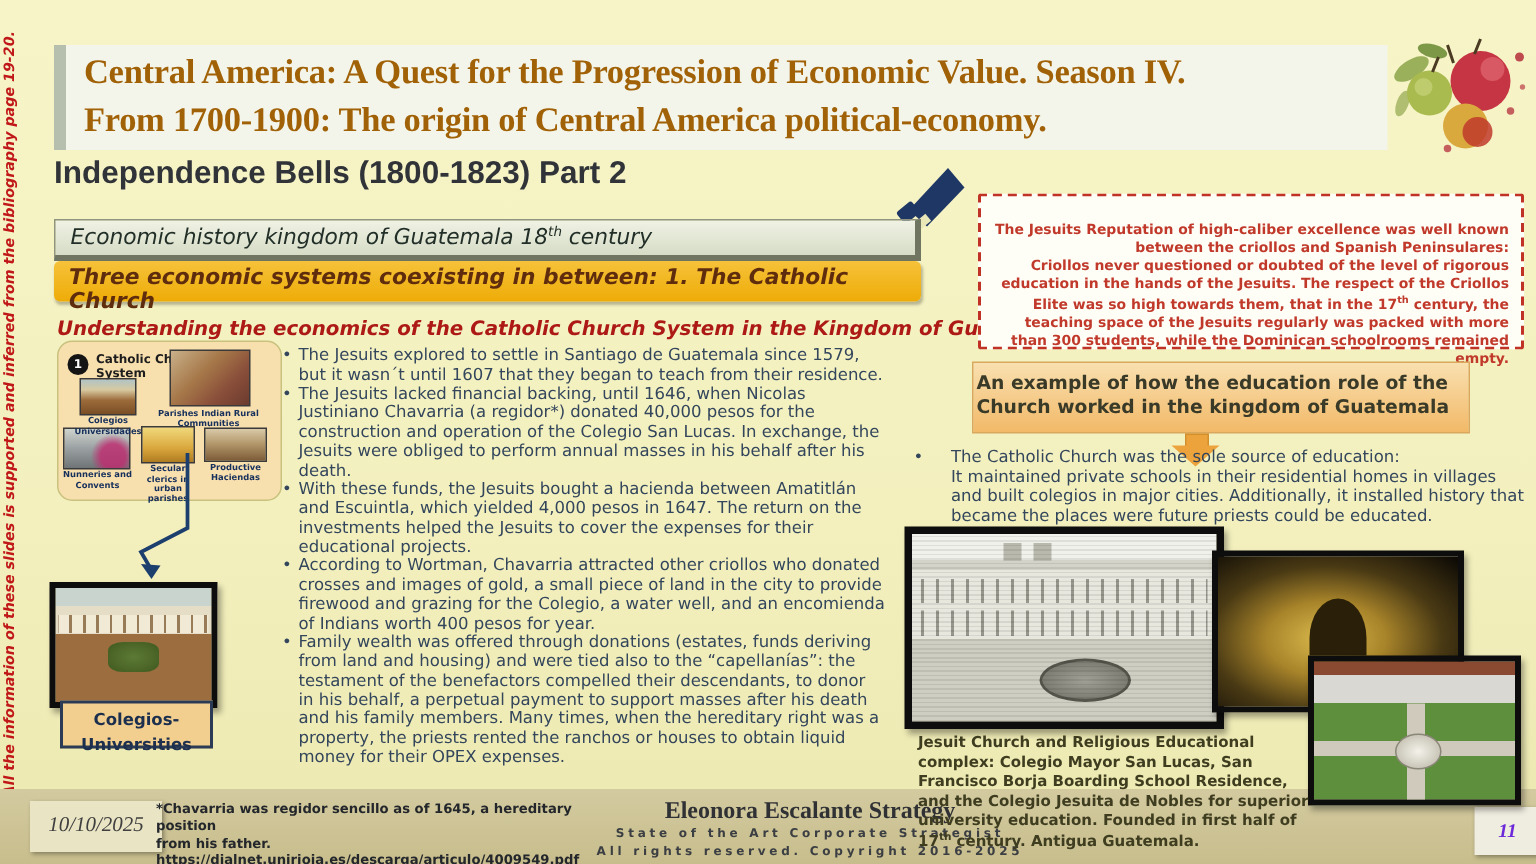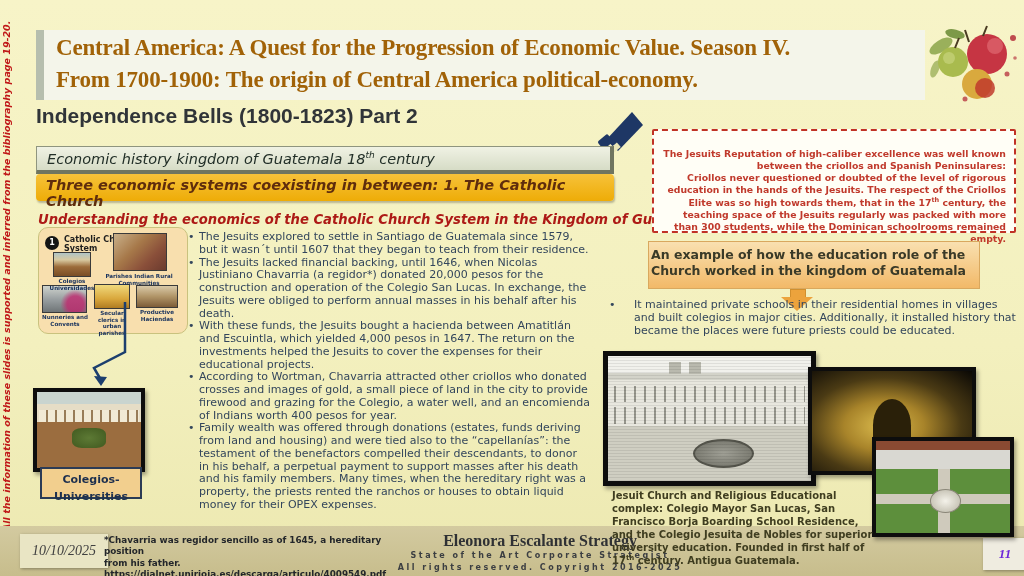--- a/index.html
+++ b/index.html
@@ -215,36 +215,37 @@
     <div class="bush"></div>
   </div>
 
   <div class="callout">
     <div>Colegios-</div>
     <div>Universities</div>
   </div>
 
   <div class="bullets">
     <div class="li">The Jesuits explored to settle in Santiago de Guatemala since 1579, but it wasn´t until 1607 that they began to teach from their residence.</div>
-    <div class="li">The Jesuits lacked financial backing, until 1646, when Nicolas Justiniano Chavarria (a regidor*) donated 20,000 pesos for the construction and operation of the Colegio San Lucas. In exchange, the Jesuits were obliged to perform annual masses in his behalf after his death.</div>
+    <div class="li">The Jesuits lacked financial backing, until 1646, when Nicolas Justiniano Chavarria (a regidor*) donated 40,000 pesos for the construction and operation of the Colegio San Lucas. In exchange, the Jesuits were obliged to perform annual masses in his behalf after his death.</div>
     <div class="li">With these funds, the Jesuits bought a hacienda between Amatitlán and Escuintla, which yielded 4,000 pesos in 1647. The return on the investments helped the Jesuits to cover the expenses for their educational projects.</div>
     <div class="li">According to Wortman, Chavarria attracted other criollos who donated crosses and images of gold, a small piece of land in the city to provide firewood and grazing for the Colegio, a water well, and an encomienda of Indians worth 400 pesos for year.</div>
     <div class="li">Family wealth was offered through donations (estates, funds deriving from land and housing) and were tied also to the “capellanías”: the testament of the benefactors compelled their descendants, to donor in his behalf, a perpetual payment to support masses  after his death and his family members. Many times, when the hereditary right was a property, the priests rented the ranchos or houses to obtain liquid money for their OPEX expenses.</div>
   </div>
 
   <div class="note-box">
     <div>The Jesuits Reputation of high-caliber excellence was well known between the criollos and Spanish Peninsulares:</div>
     <div><span>Criollos never questioned or doubted of the level of rigorous education in the hands of the Jesuits. The respect of the Criollos Elite was so high towards them, that in the 17</span><sup>th</sup><span> century, the teaching space of the Jesuits regularly was packed with more than 300 students, while the Dominican schoolrooms remained empty.</span></div>
   </div>
 
   <div class="example-box">An example of how the education role of the Church worked in the kingdom of Guatemala</div>
   <div class="oa-stem"></div>
   <div class="oa-head"></div>
 
   <div class="edu">
+    <div>The Catholic Church was the sole source of education:</div>
     <div>It maintained private schools in their residential homes in villages and built colegios in major cities. Additionally, it installed history that became the places were future priests could be educated.</div>
   </div>
 
   <div class="photo p-engraving">
     <div class="eng-tower" style="left:30%;"></div>
     <div class="eng-tower" style="left:40%;"></div>
     <div class="eng-row eng-r1"></div>
     <div class="eng-row eng-r2"></div>
     <div class="eng-fountain"></div>
     <div class="eng-hatch"></div>

